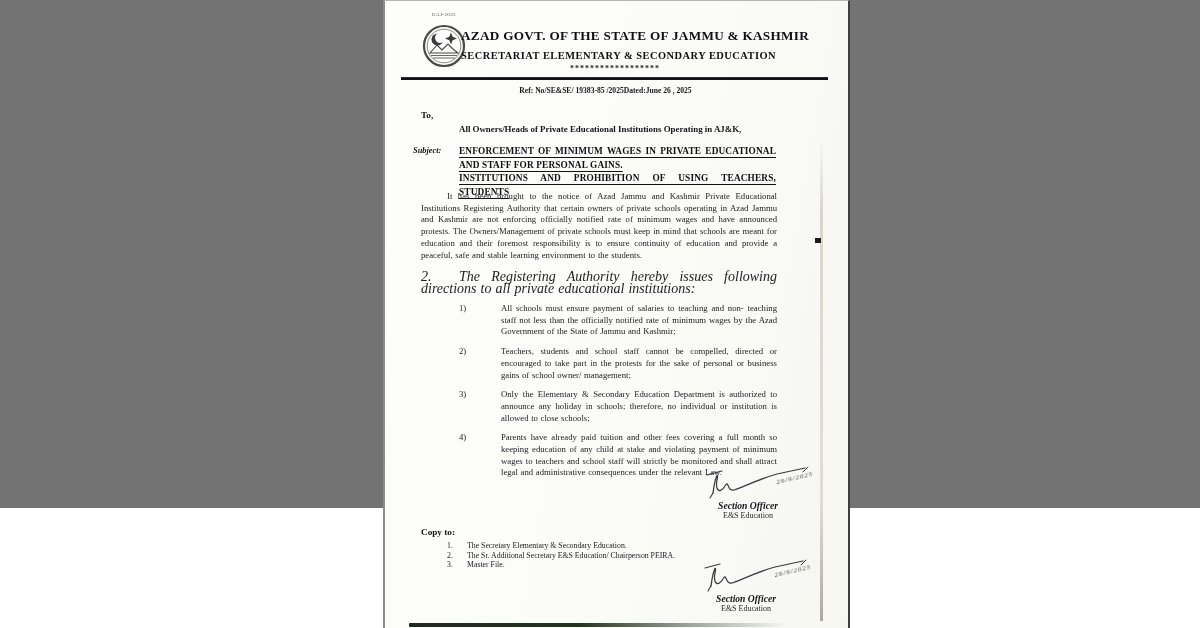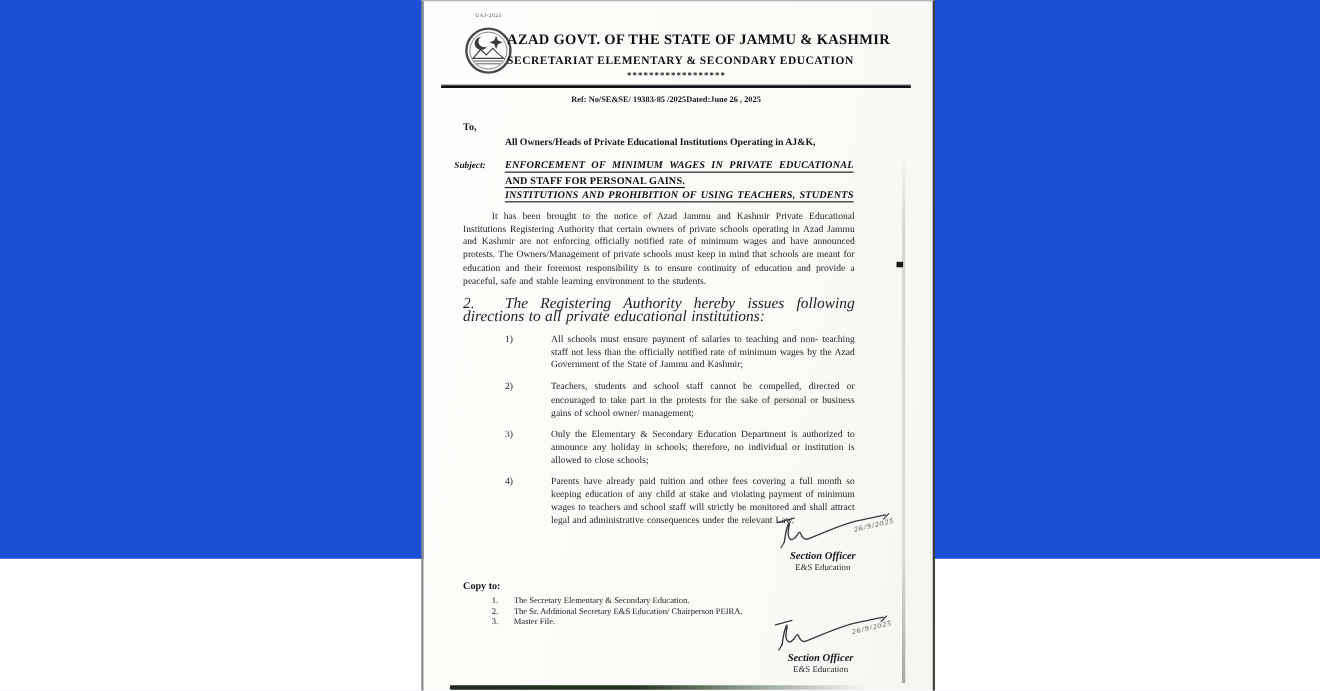--- a/index.html
+++ b/index.html
@@ -1,18 +1,18 @@
 <!DOCTYPE html>
 <html><head>
 <meta charset="utf-8">
 <style>
   * { margin:0; padding:0; box-sizing:border-box; }
   html,body { width:1200px; height:628px; background:#ffffff; overflow:hidden;
               font-family:"Liberation Serif", serif; }
-  .canvas { position:relative; width:1200px; height:508px; background:#1d4ed8; }
+  .canvas { position:relative; width:1200px; height:508px; background:#737373; }
 
   .page {
     position:absolute; left:383px; top:0; width:467px; height:628px;
     background:linear-gradient(100deg,#fdfdfb 0%,#fbfbf8 55%,#f6f6f1 100%);
     border-left:2px solid #8b8b8b; border-right:2px solid #3e3e3e; border-top:1px solid #b5b5b2;
     color:#222228;
   }
 
   
   .crest-mark { position:absolute; left:37px; top:11px; width:44px; text-align:center;
@@ -29,21 +29,21 @@
 
   
   .to-label { position:absolute; left:36px; top:109px; font-size:9.2px; font-weight:bold; color:#141418; }
   .recipient { position:absolute; left:74px; top:123px; width:330px; font-size:8.9px;
                font-weight:bold; color:#141418; white-space:nowrap; }
   .subject-label { position:absolute; left:28px; top:145px; font-size:8.4px; font-weight:bold;
                    font-style:italic; color:#141418; }
   .subject-lines { position:absolute; left:74px; top:144px; width:317px; font-weight:bold;
                    font-size:9.3px; line-height:13.6px; color:#101015; letter-spacing:.15px; }
   .subject-lines .sline { text-decoration:underline; text-decoration-thickness:1px; text-underline-offset:2.5px; }
-  .sline.just { text-align:justify; text-align-last:justify;font-style:italic; }
+  .sline.just { text-align:justify; text-align-last:justify; }
 
   
   .para1 { position:absolute; left:36px; top:190px; width:356px; font-size:8.7px;
            line-height:11.7px; text-align:justify; text-indent:26px; word-spacing:.6px; }
   .para2 { position:absolute; left:36px; top:270px; width:356px; font-size:14px;
            line-height:11.7px; text-align:justify; word-spacing:.6px;font-style:italic; }
   .para2-num { display:inline-block; width:38px; font-weight:normal; }
   .directives { position:absolute; left:74px; top:302px; width:318px; }
   .ditem { display:flex; gap:6px; margin-bottom:8px; font-size:8.7px; line-height:11.7px; }
   .ditem .dnum { width:12px; flex:none; }

